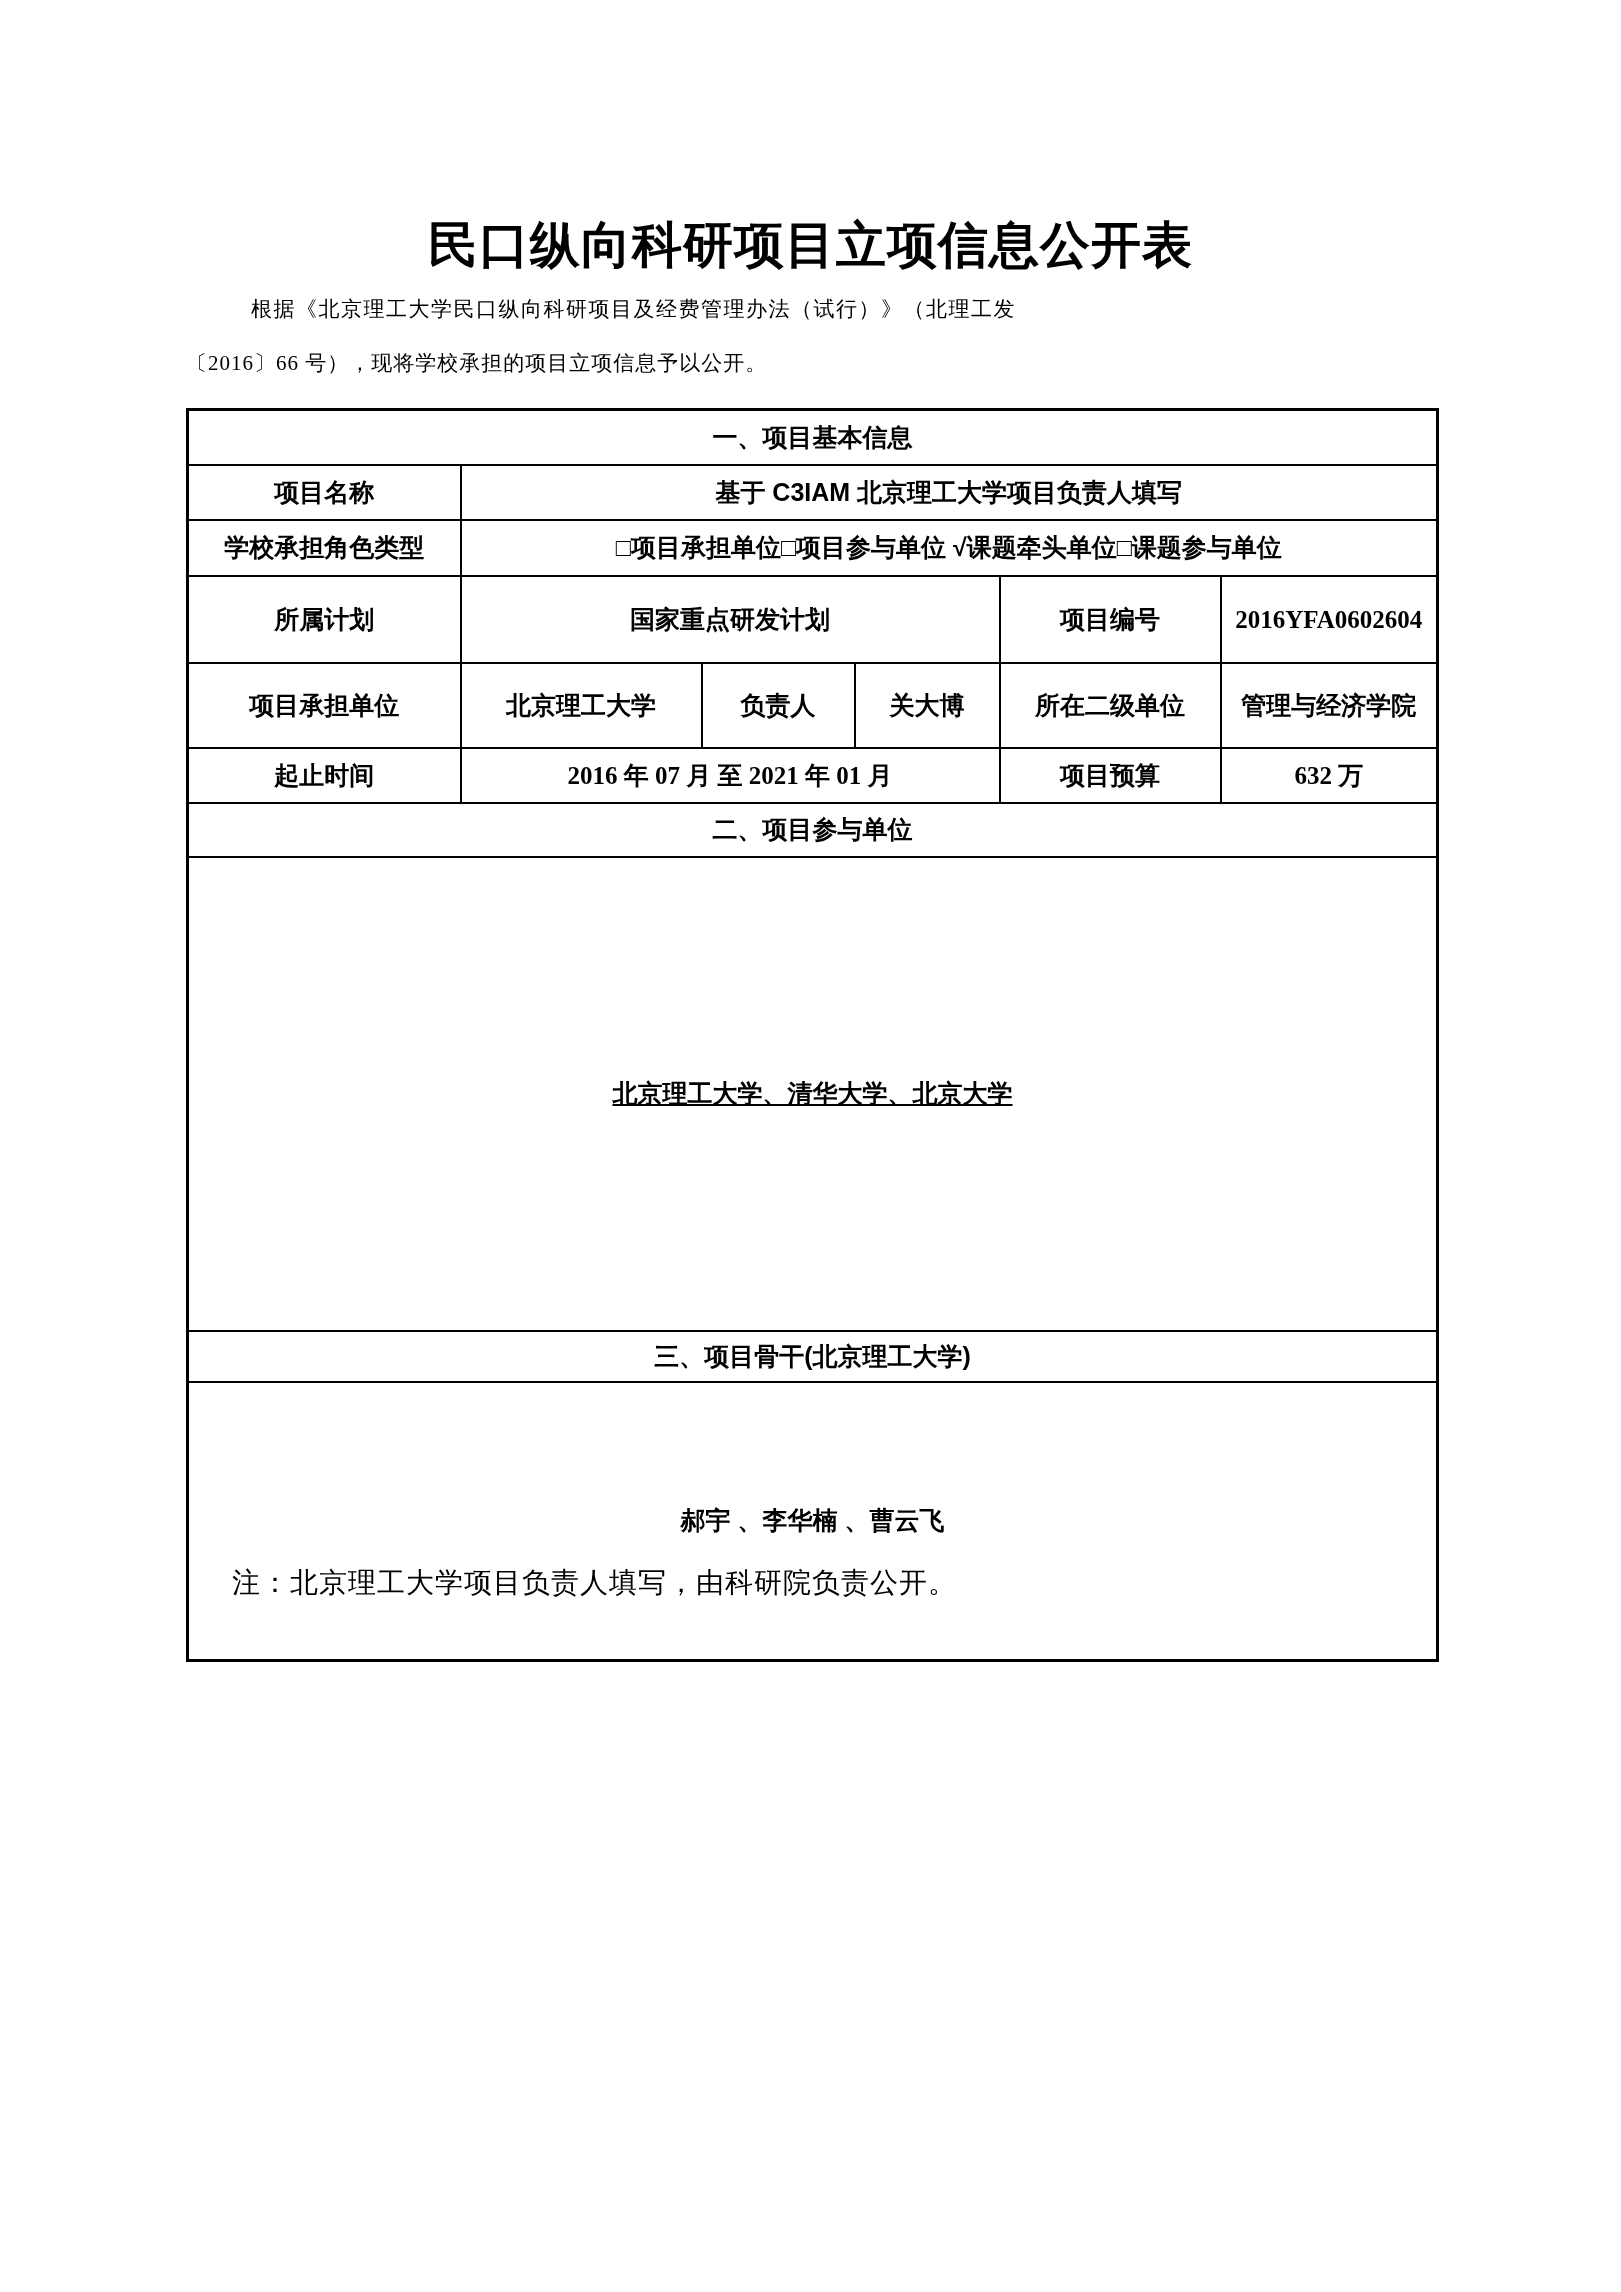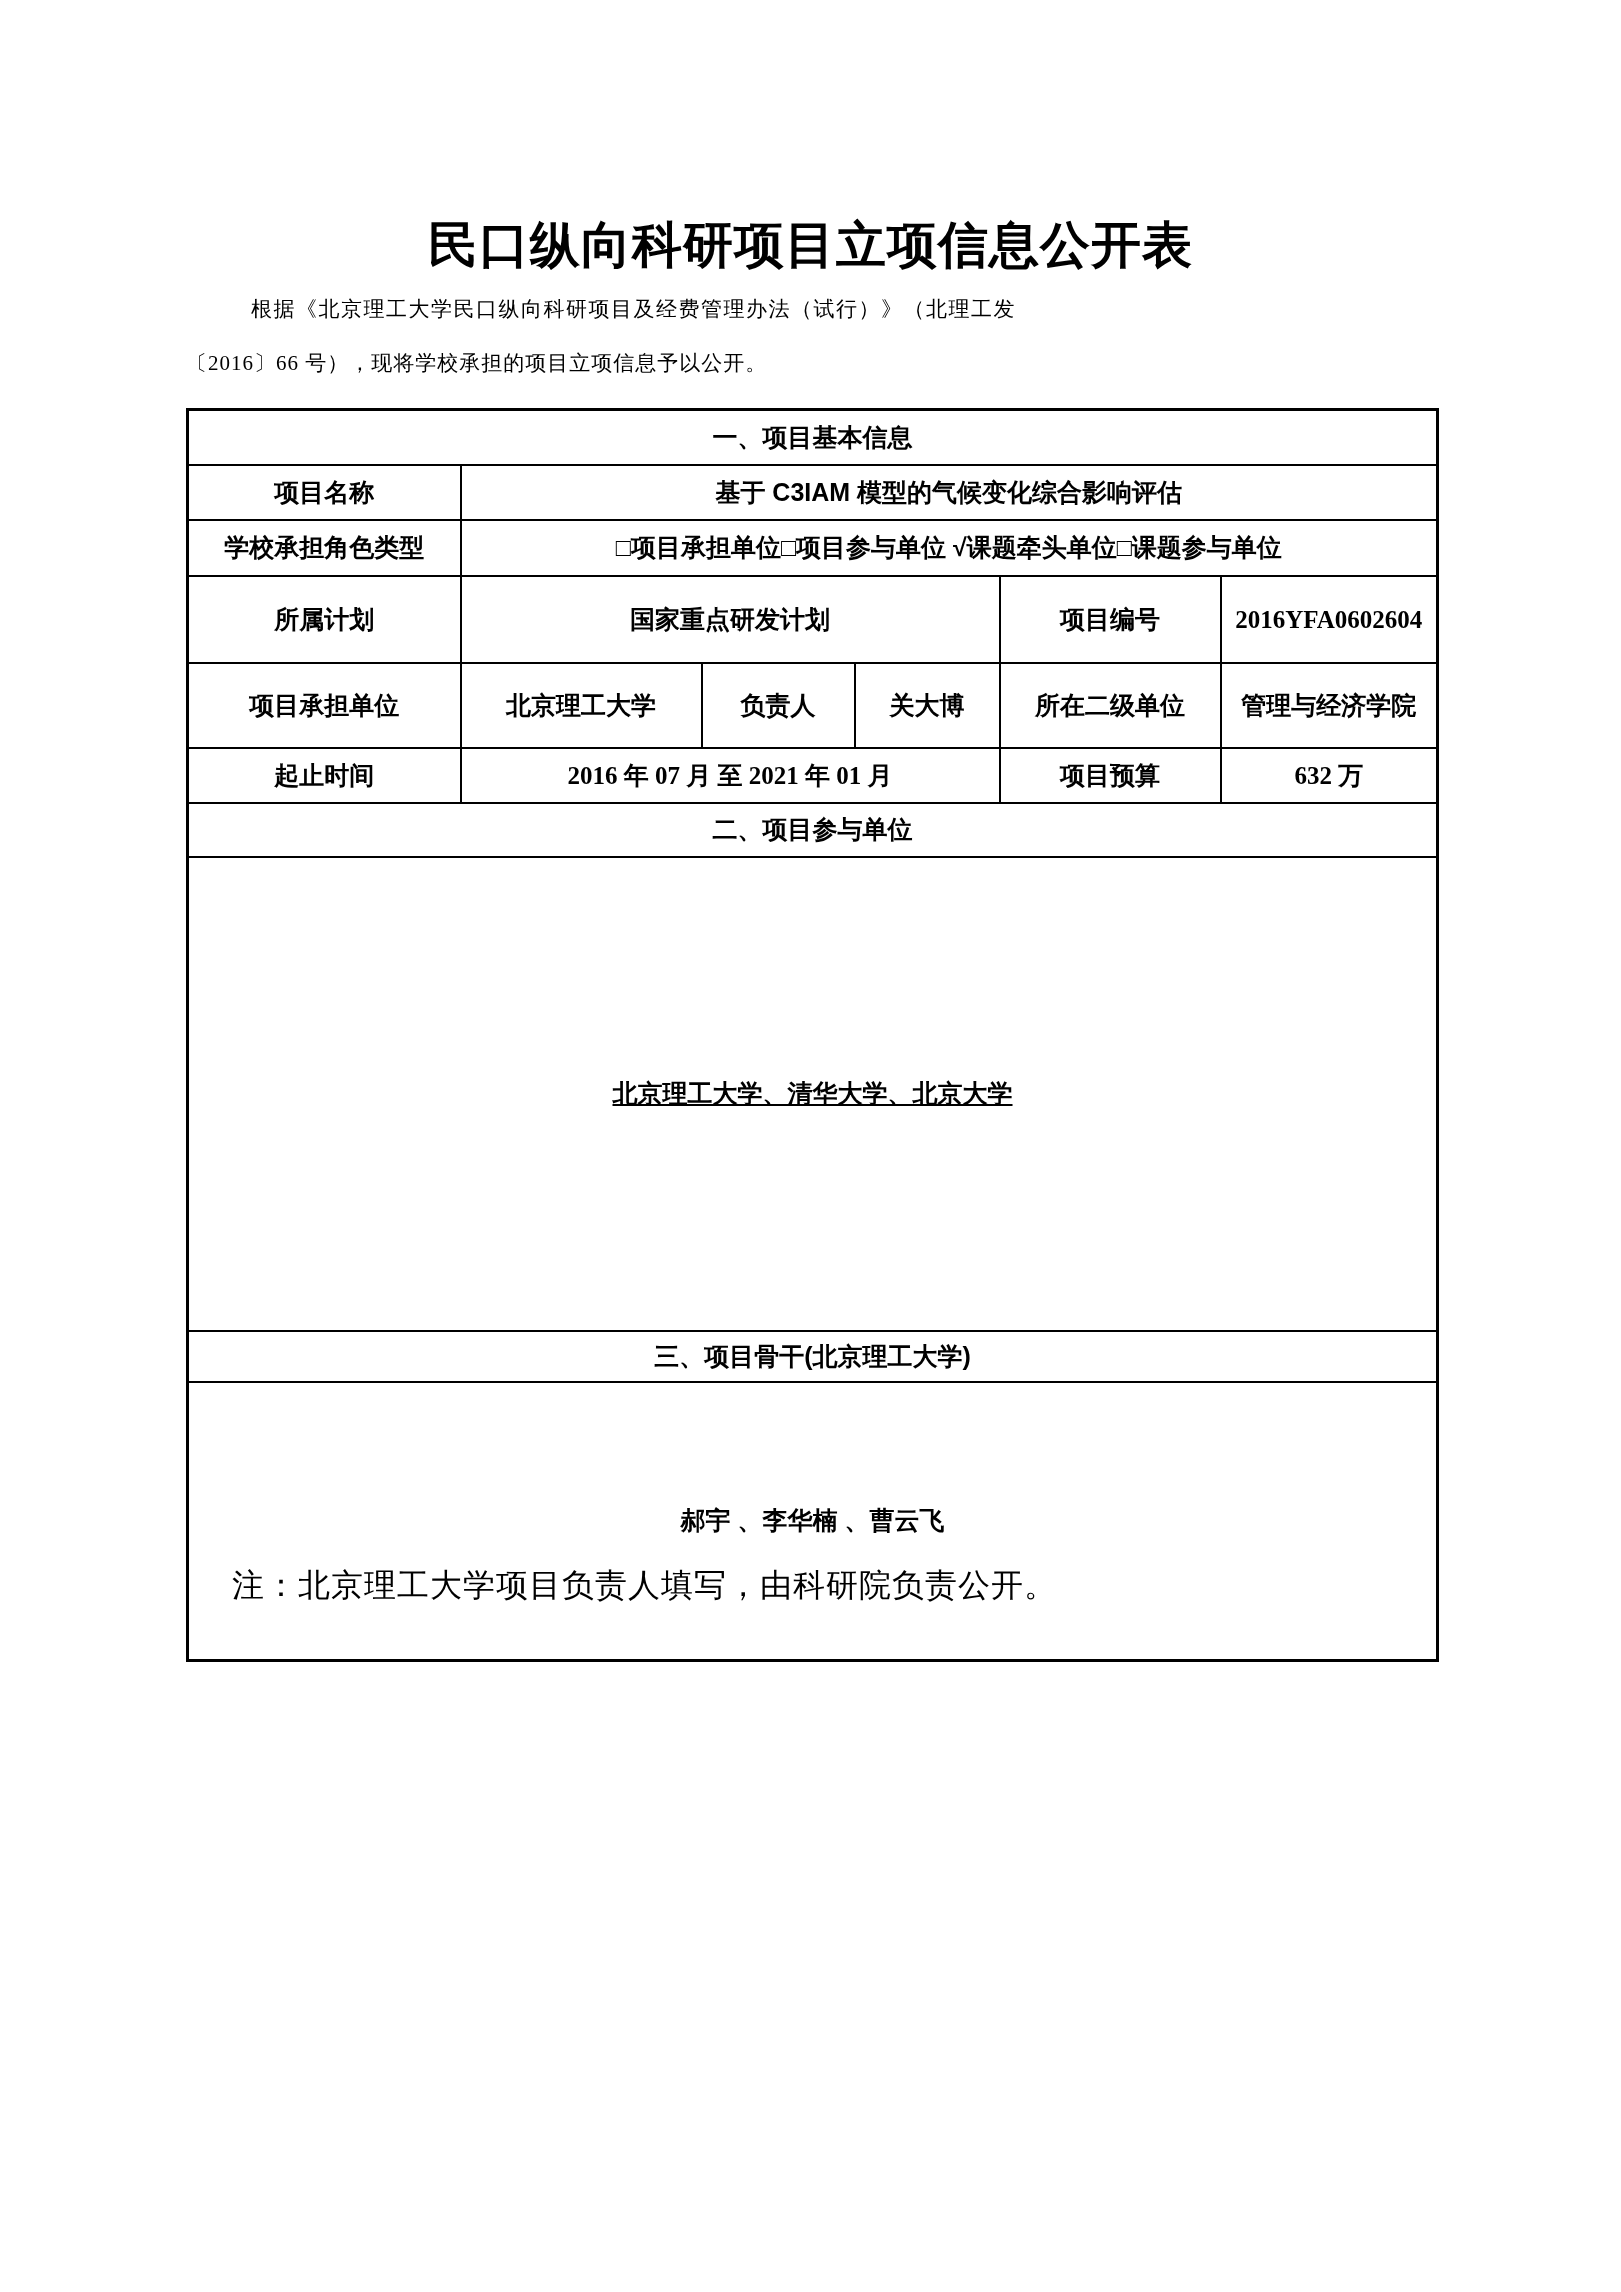--- a/index.html
+++ b/index.html
@@ -85,21 +85,21 @@
     max-width: 192px;
     margin: 0 auto;
     word-break: break-all;
     line-height: 41px;
   }
   .note {
     position: absolute;
     top: 1564px;
     left: 232px;
     font-family: "Liberation Serif", "DejaVu Serif", serif;
-    font-size: 32px;
+    font-size: 28px;
     letter-spacing: 1px;
   }
 </style>
 </head>
 <body>
 
 <div class="page">
 
   <h1 class="title">民口纵向科研项目立项信息公开表</h1>
 
@@ -118,21 +118,21 @@
       <col style="width:217px">
     </colgroup>
 
     <tbody>
         <tr class="h56">
       <td colspan="6" class="sec">一、项目基本信息</td>
     </tr>
 
     <tr class="h56">
       <td>项目名称</td>
-      <td colspan="5">基于 C3IAM 模型的气候变化综合影响评估</td>
+      <td colspan="5">基于 C3IAM 北京理工大学项目负责人填写</td>
     </tr>
 
     <tr class="h57">
       <td>学校承担角色类型</td>
       <td colspan="5">□项目承担单位□项目参与单位 √课题牵头单位□课题参与单位</td>
     </tr>
 
     <tr class="h89">
       <td>所属计划</td>
       <td colspan="3">国家重点研发计划</td>

